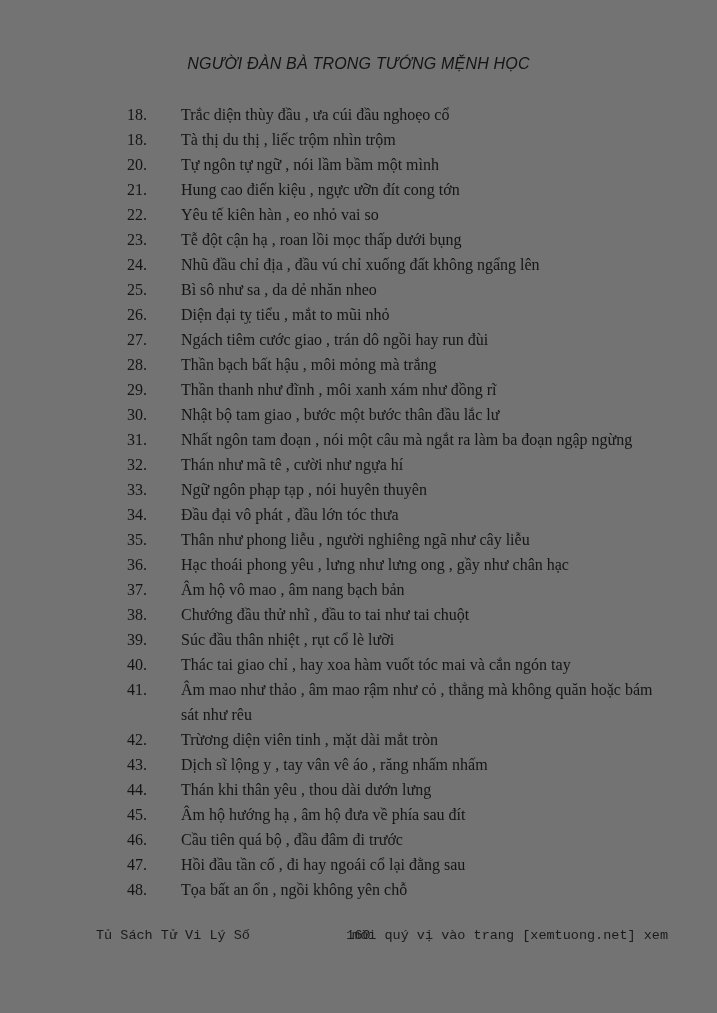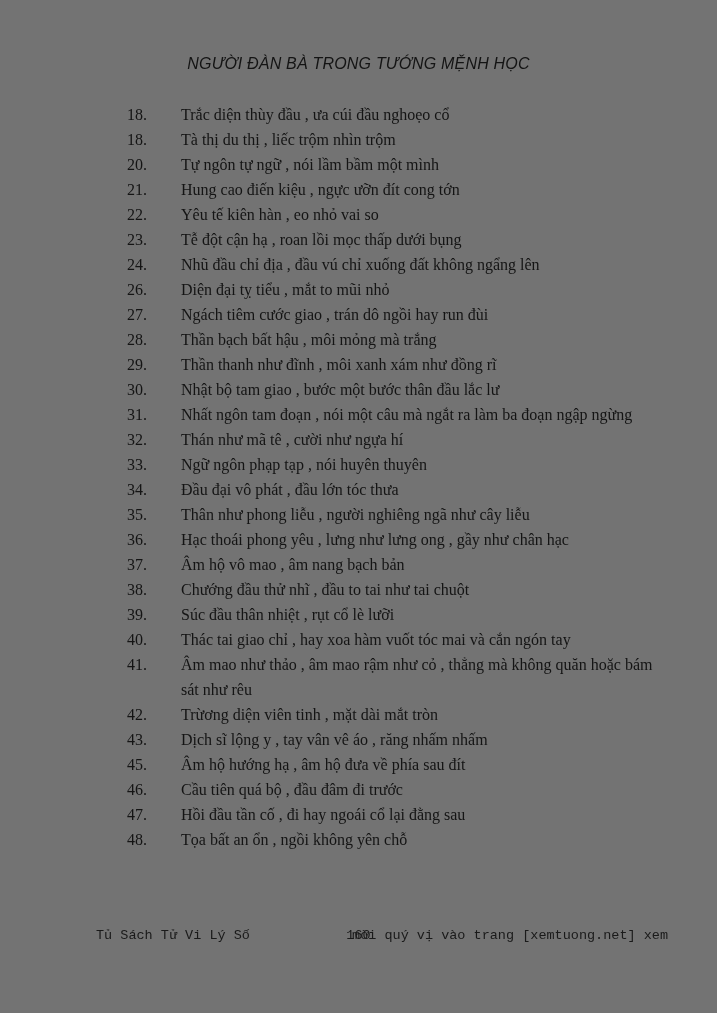--- a/index.html
+++ b/index.html
@@ -103,20 +103,24 @@
   <div class="list-item">
     <span class="num">23.</span>
     <span class="txt">Tễ đột cận hạ , roan lồi mọc thấp dưới bụng</span>
   </div>
 
   <div class="list-item">
     <span class="num">24.</span>
     <span class="txt">Nhũ đầu chỉ địa , đầu vú chỉ xuống đất không ngẩng lên</span>
   </div>
 
+  <div class="list-item">
+    <span class="num">25.</span>
+    <span class="txt">Bì sô như sa , da dẻ nhăn nheo</span>
+  </div>
 
   <div class="list-item">
     <span class="num">26.</span>
     <span class="txt">Diện đại tỵ tiểu , mắt to mũi nhỏ</span>
   </div>
 
   <div class="list-item">
     <span class="num">27.</span>
     <span class="txt">Ngách tiêm cước giao , trán dô ngồi hay run đùi</span>
   </div>
@@ -194,20 +198,24 @@
   <div class="list-item">
     <span class="num">42.</span>
     <span class="txt">Trừơng diện viên tinh , mặt dài mắt tròn</span>
   </div>
 
   <div class="list-item">
     <span class="num">43.</span>
     <span class="txt">Dịch sĩ lộng y , tay vân vê áo , răng nhấm nhấm</span>
   </div>
 
+  <div class="list-item">
+    <span class="num">44.</span>
+    <span class="txt">Thán khi thân yêu , thou dài dướn lưng</span>
+  </div>
 
   <div class="list-item">
     <span class="num">45.</span>
     <span class="txt">Âm hộ hướng hạ , âm hộ đưa về phía sau đít</span>
   </div>
 
   <div class="list-item">
     <span class="num">46.</span>
     <span class="txt">Cầu tiên quá bộ , đầu đâm đi trước</span>
   </div>

